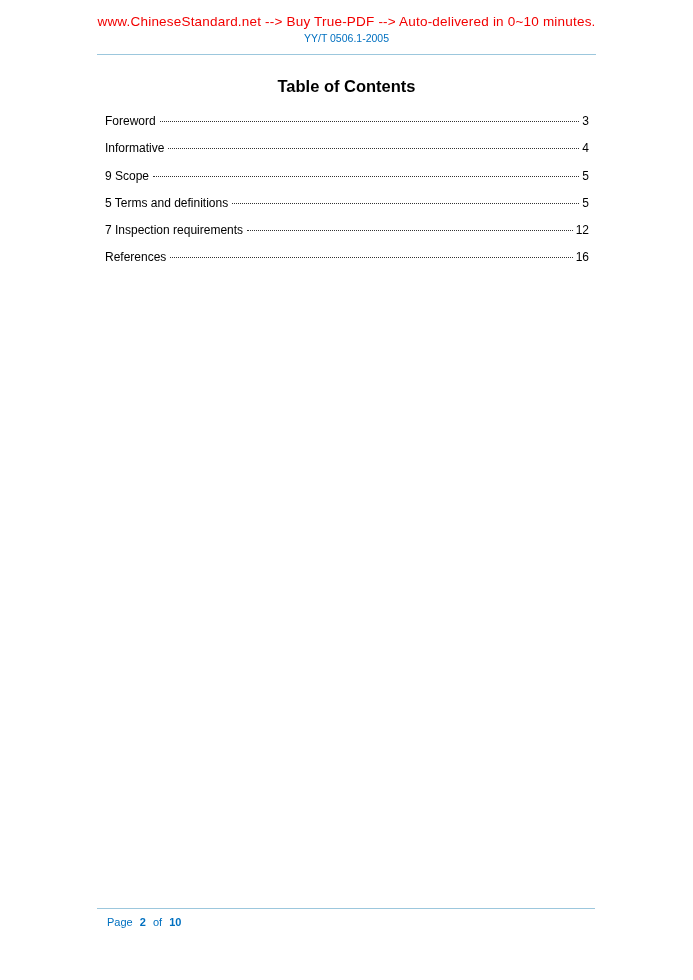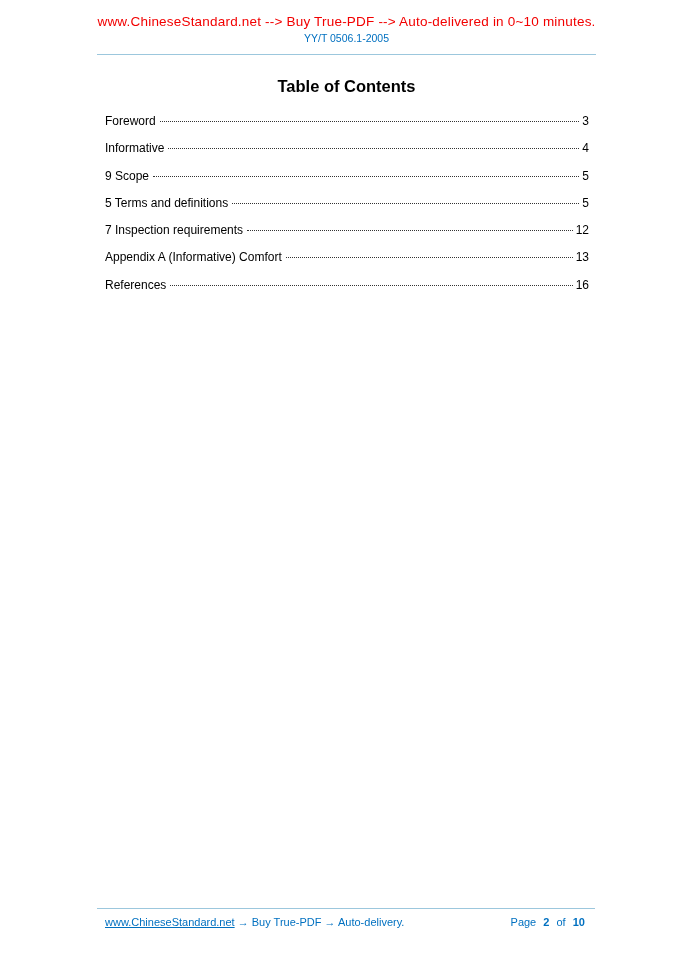--- a/index.html
+++ b/index.html
@@ -153,45 +153,33 @@
     </div>
 
 
 
     <div class="toc-row">
       <span class="toc-label">7 Inspection requirements</span>
       <span class="toc-leader"></span>
       <span class="toc-page">12</span>
     </div>
 
-    <div class="toc-row">
-      <span class="toc-label">Appendix A (Informative) Comfort</span>
-      <span class="toc-leader"></span>
-      <span class="toc-page">13</span>
-    </div>
 
 
 
     <div class="toc-row">
       <span class="toc-label">References</span>
       <span class="toc-leader"></span>
       <span class="toc-page">16</span>
     </div>
 
   </div>
 
   <hr class="footer-rule">
   <div class="footer">
-    <div class="footer-left">
-      <span class="footer-link">www.ChineseStandard.net</span>
-      <span class="sep">→</span>
-      <span class="sep">Buy True-PDF</span>
-      <span class="sep">→</span>
-      <span class="sep">Auto-delivery.</span>
-    </div>
     <div class="footer-right">
       <span>Page</span>
       <span class="num">2</span>
       <span>of</span>
       <span class="num">10</span>
     </div>
   </div>
 
 </div>
 

